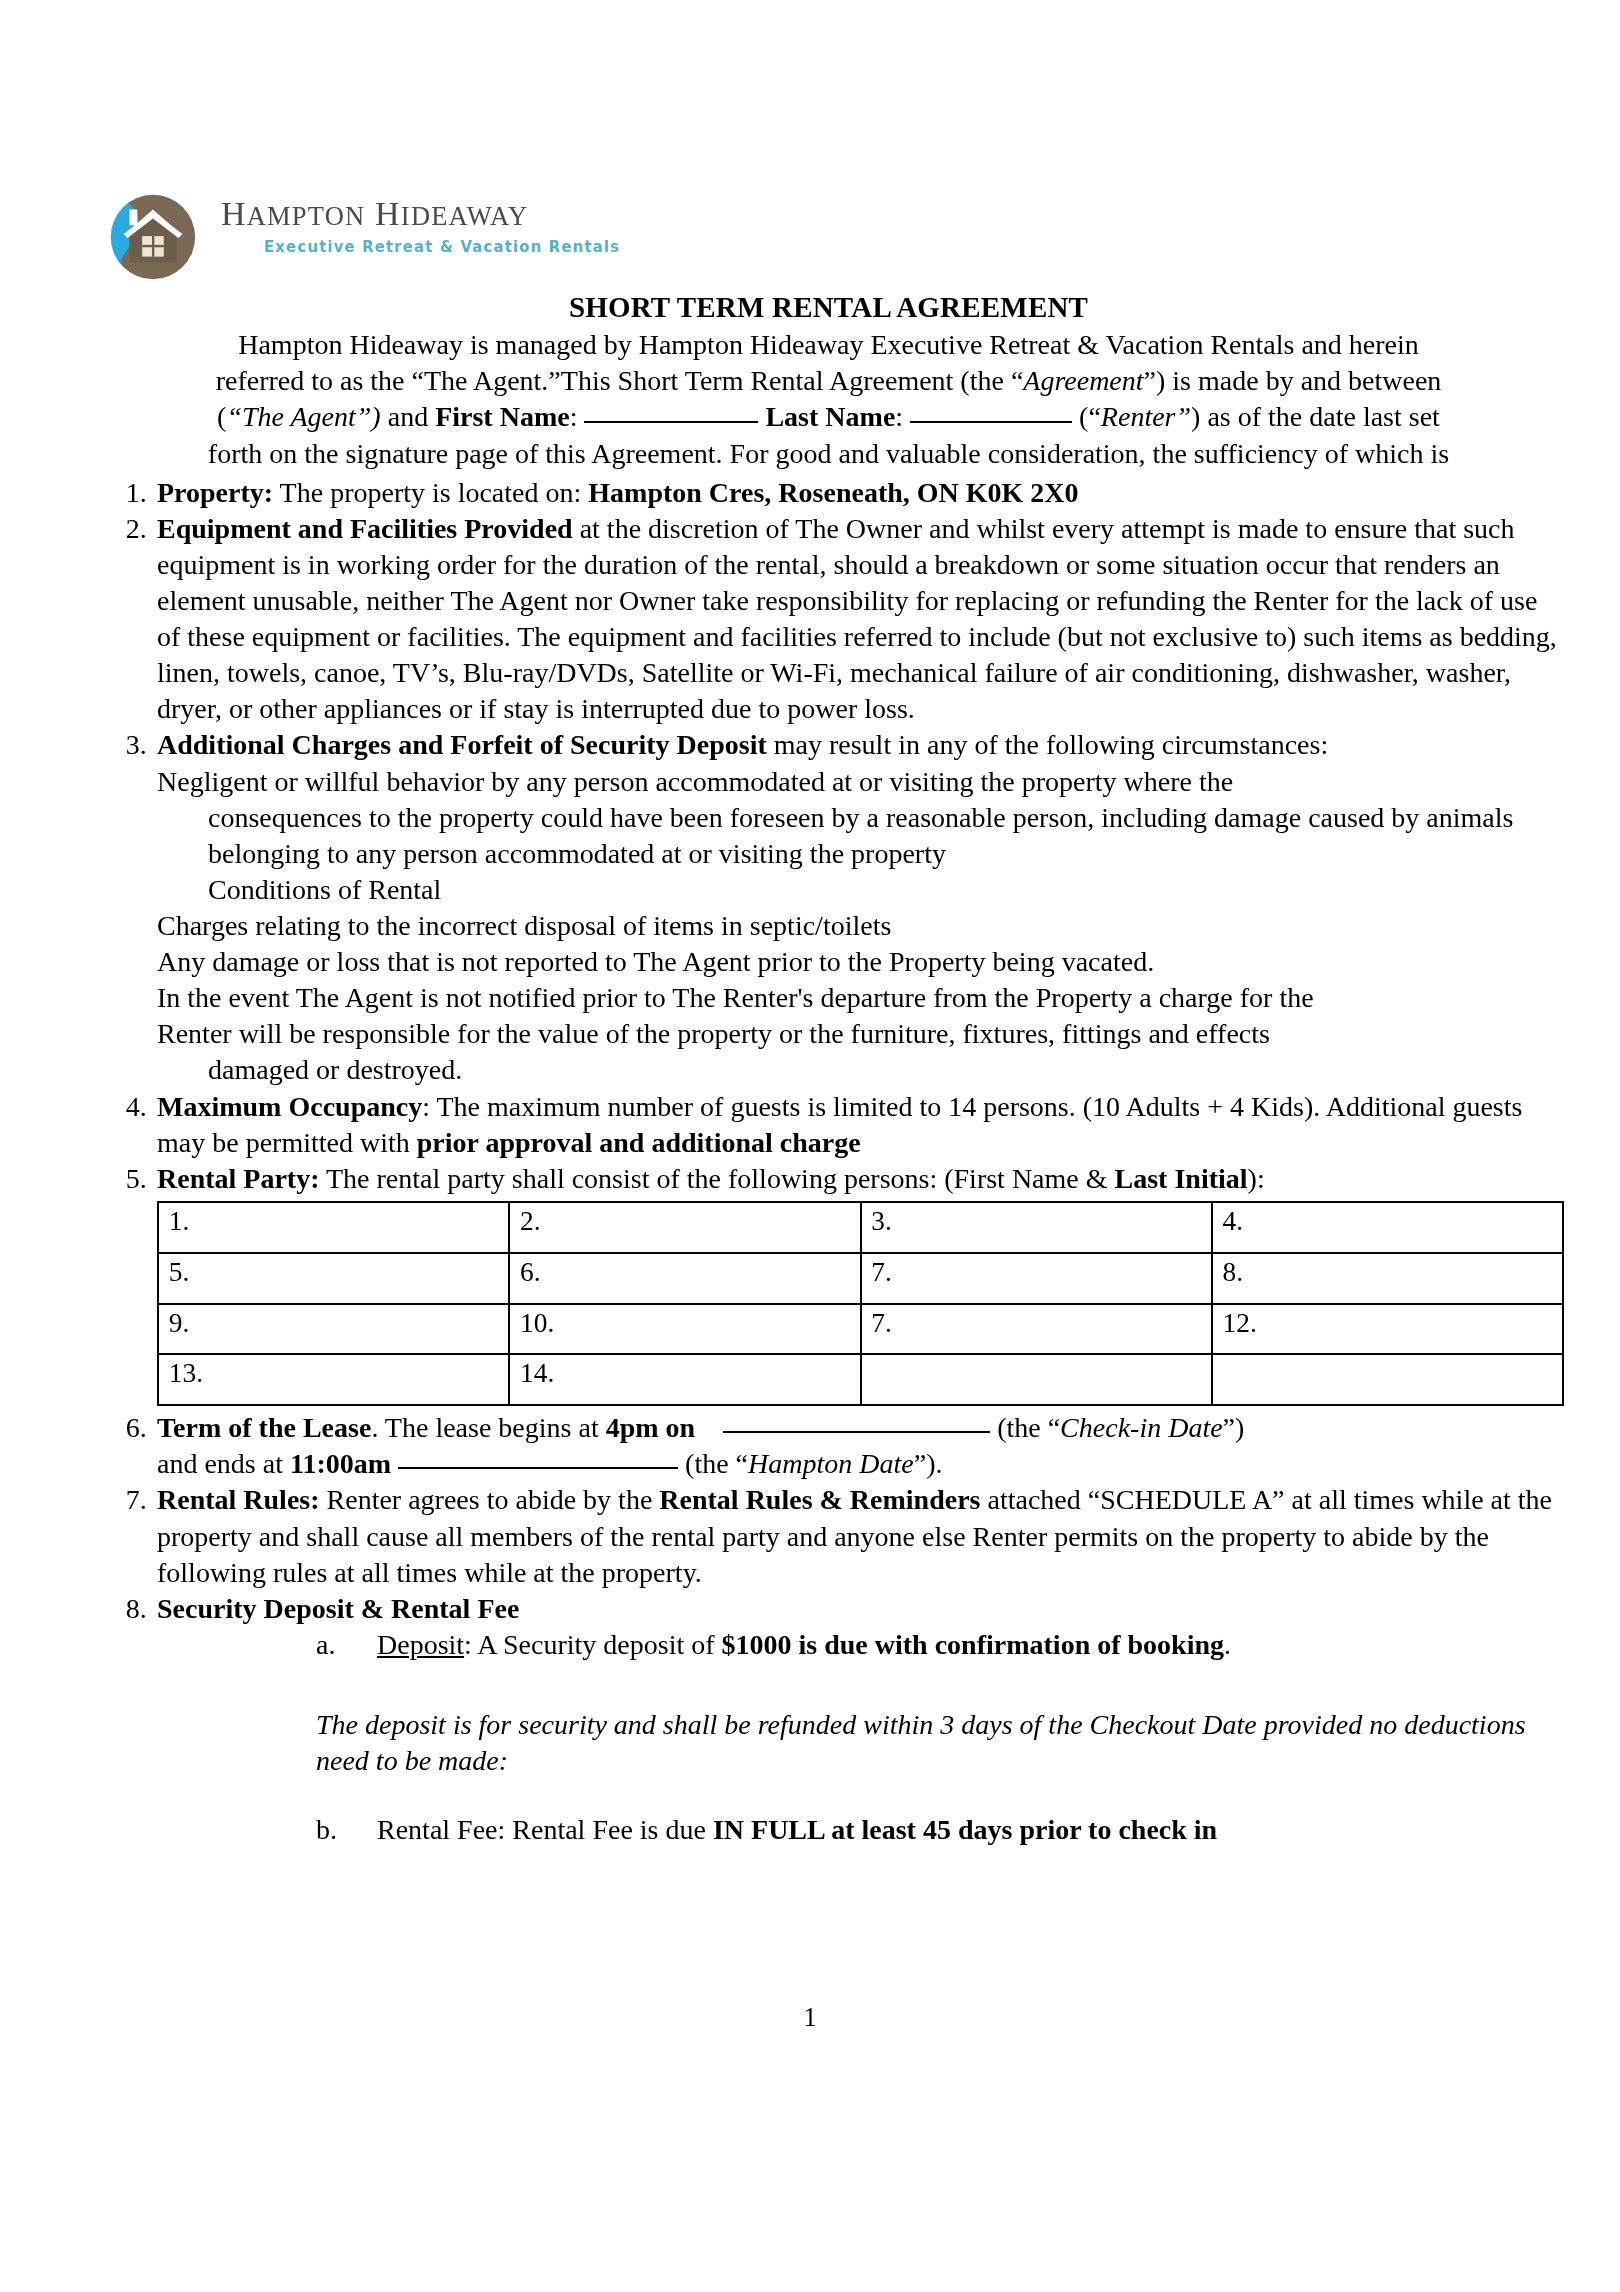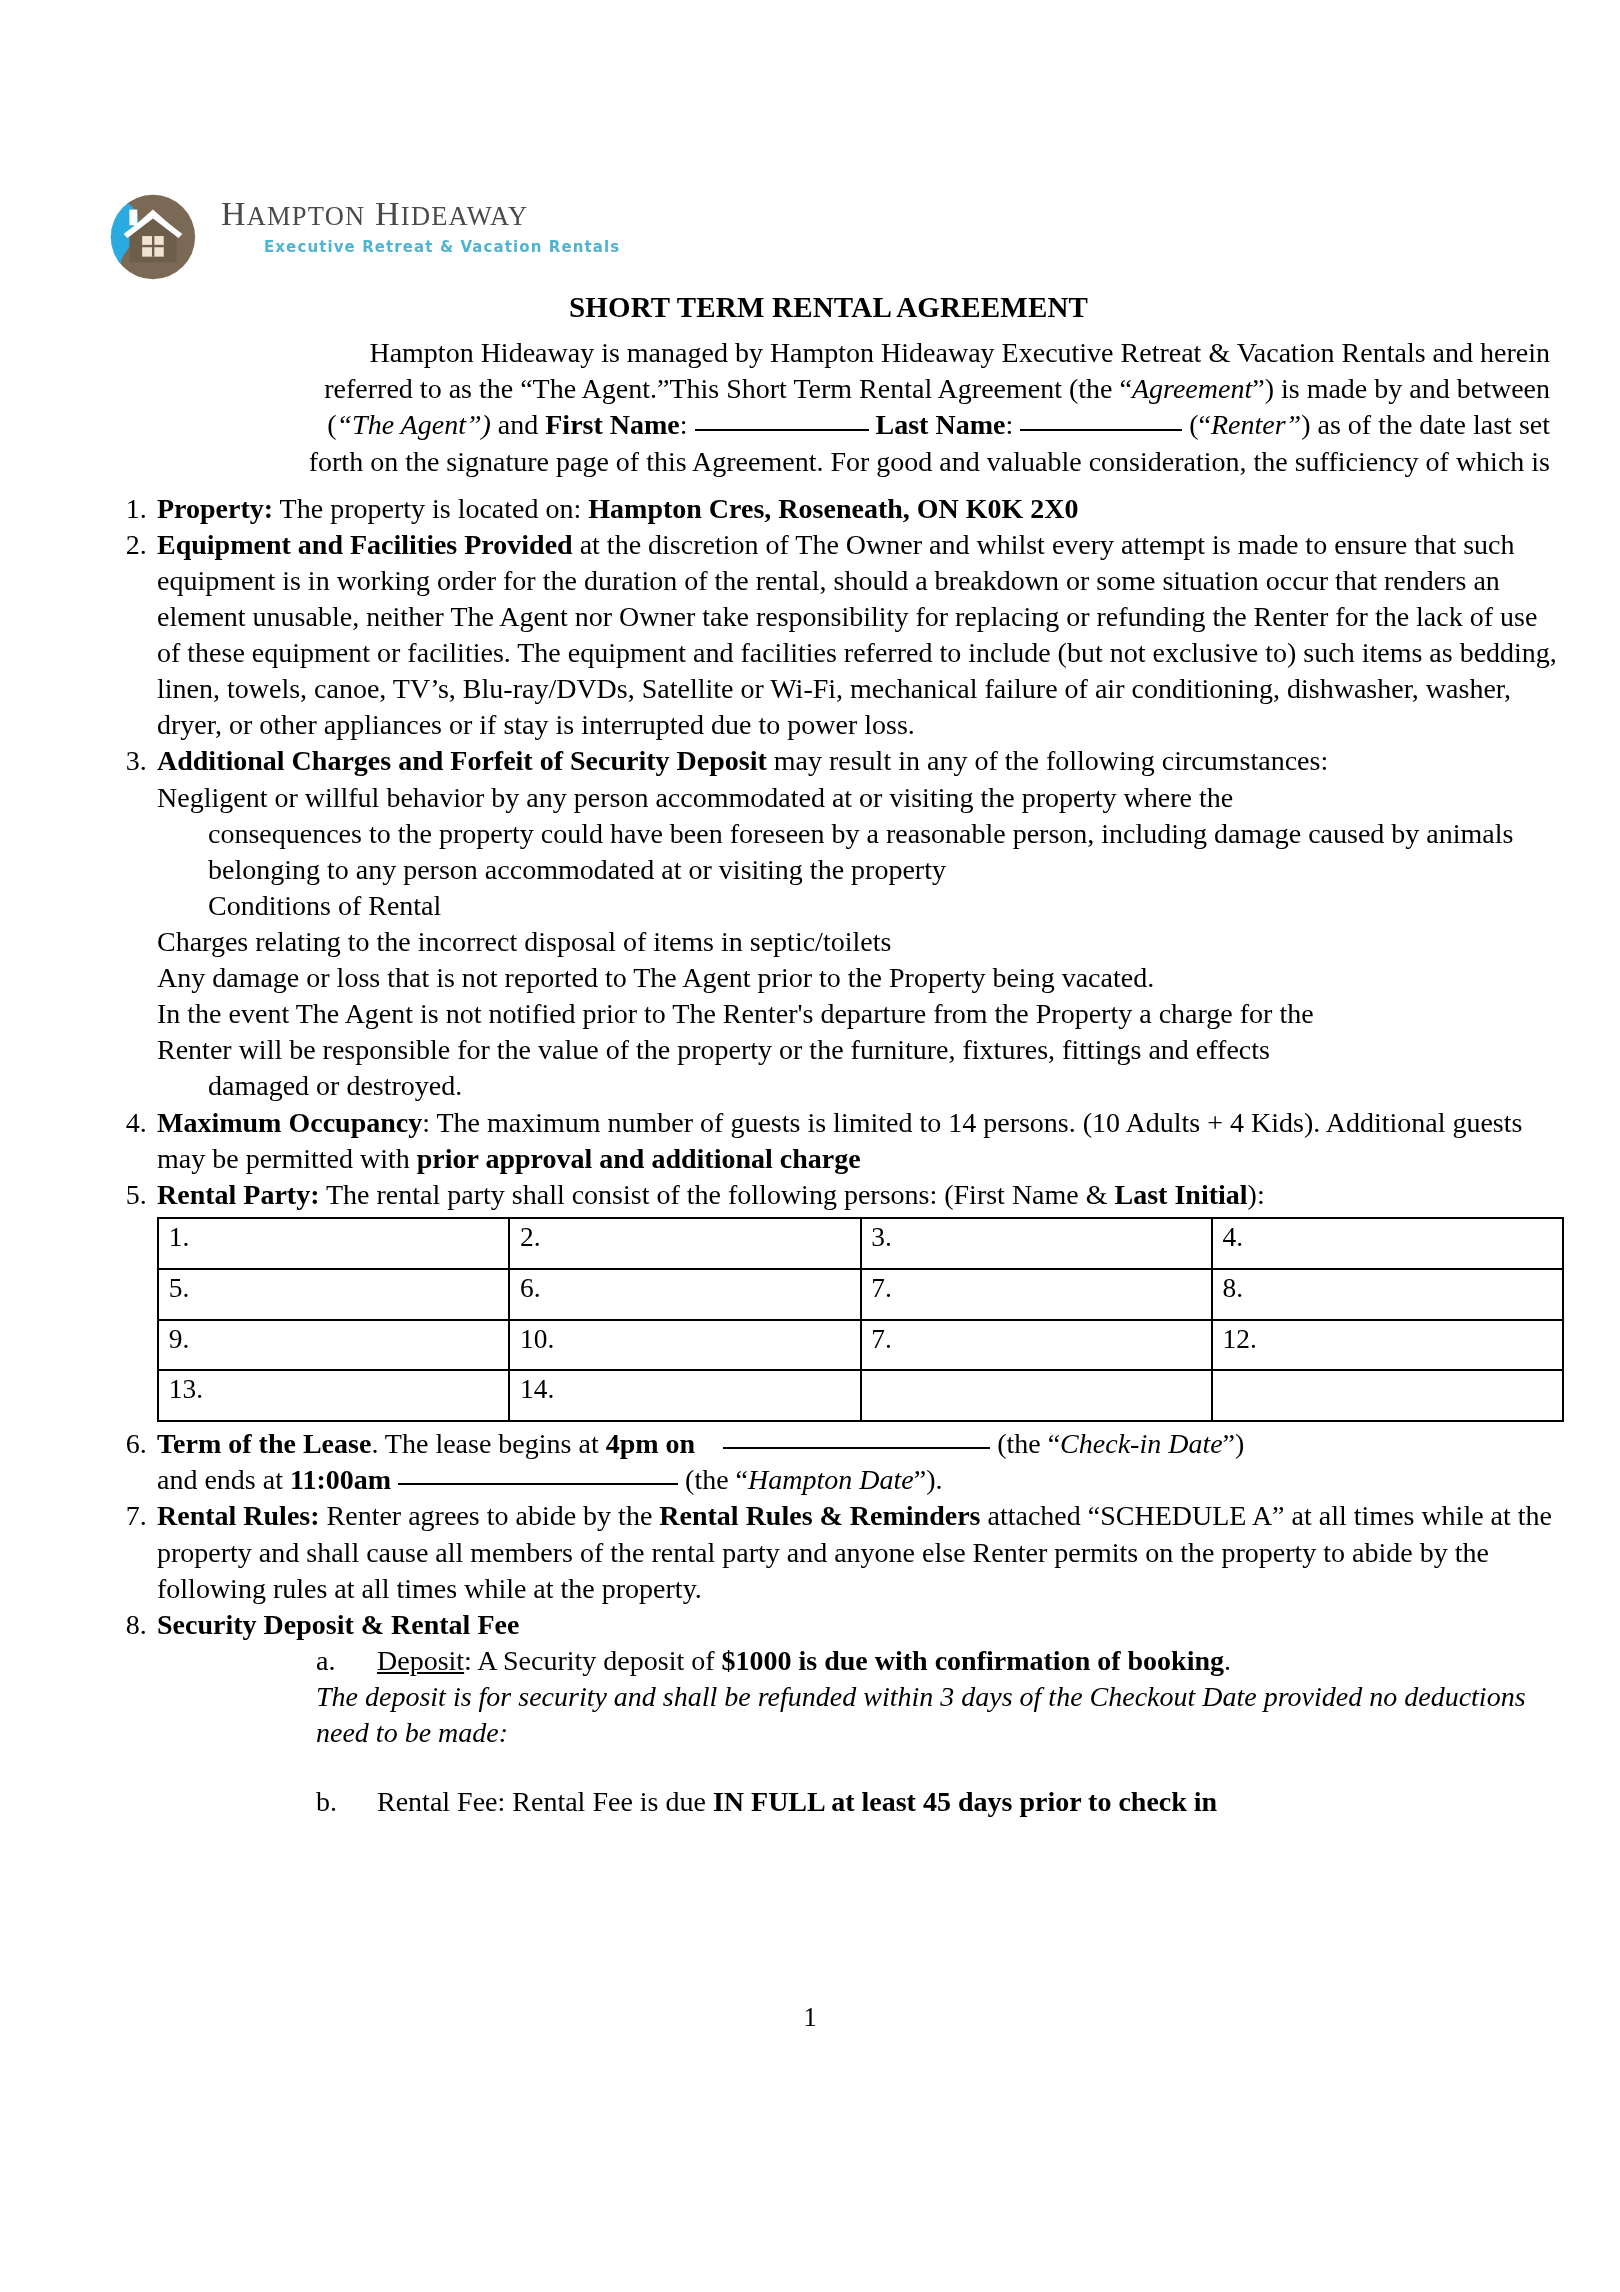--- a/index.html
+++ b/index.html
@@ -75,22 +75,22 @@
     font-size: 29px;
     line-height: 1.18;
     margin: 0 0 2px 0;
     letter-spacing: 0.2px;
   }
 
   
   .para {
     font-size: 28px;
     line-height: 1.29;
-    margin: 11px;
-    text-align: right;
+    margin: 3px;
+    text-align: center;
   }
   b, .b { font-weight: bold; }
   i, .i { font-style: italic; }
   .u { text-decoration: underline; }
 
   
   ol.main {
     list-style: none;
     margin: 0;
     padding: 0;
@@ -156,20 +156,21 @@
     left: 0px;
     top: 0;
     width: 39px;
     text-align: left;
   }
   .italic-block {
     margin-left: 159px;
     font-size: 28px;
     line-height: 1.29;
     font-style: italic;
+    margin-top: 44px;
   }
 
   
   .page-number {
     position: absolute;
     left: 0;
     top: 2002px;
     width: 1620px;
     text-align: center;
     font-size: 26.5px;

